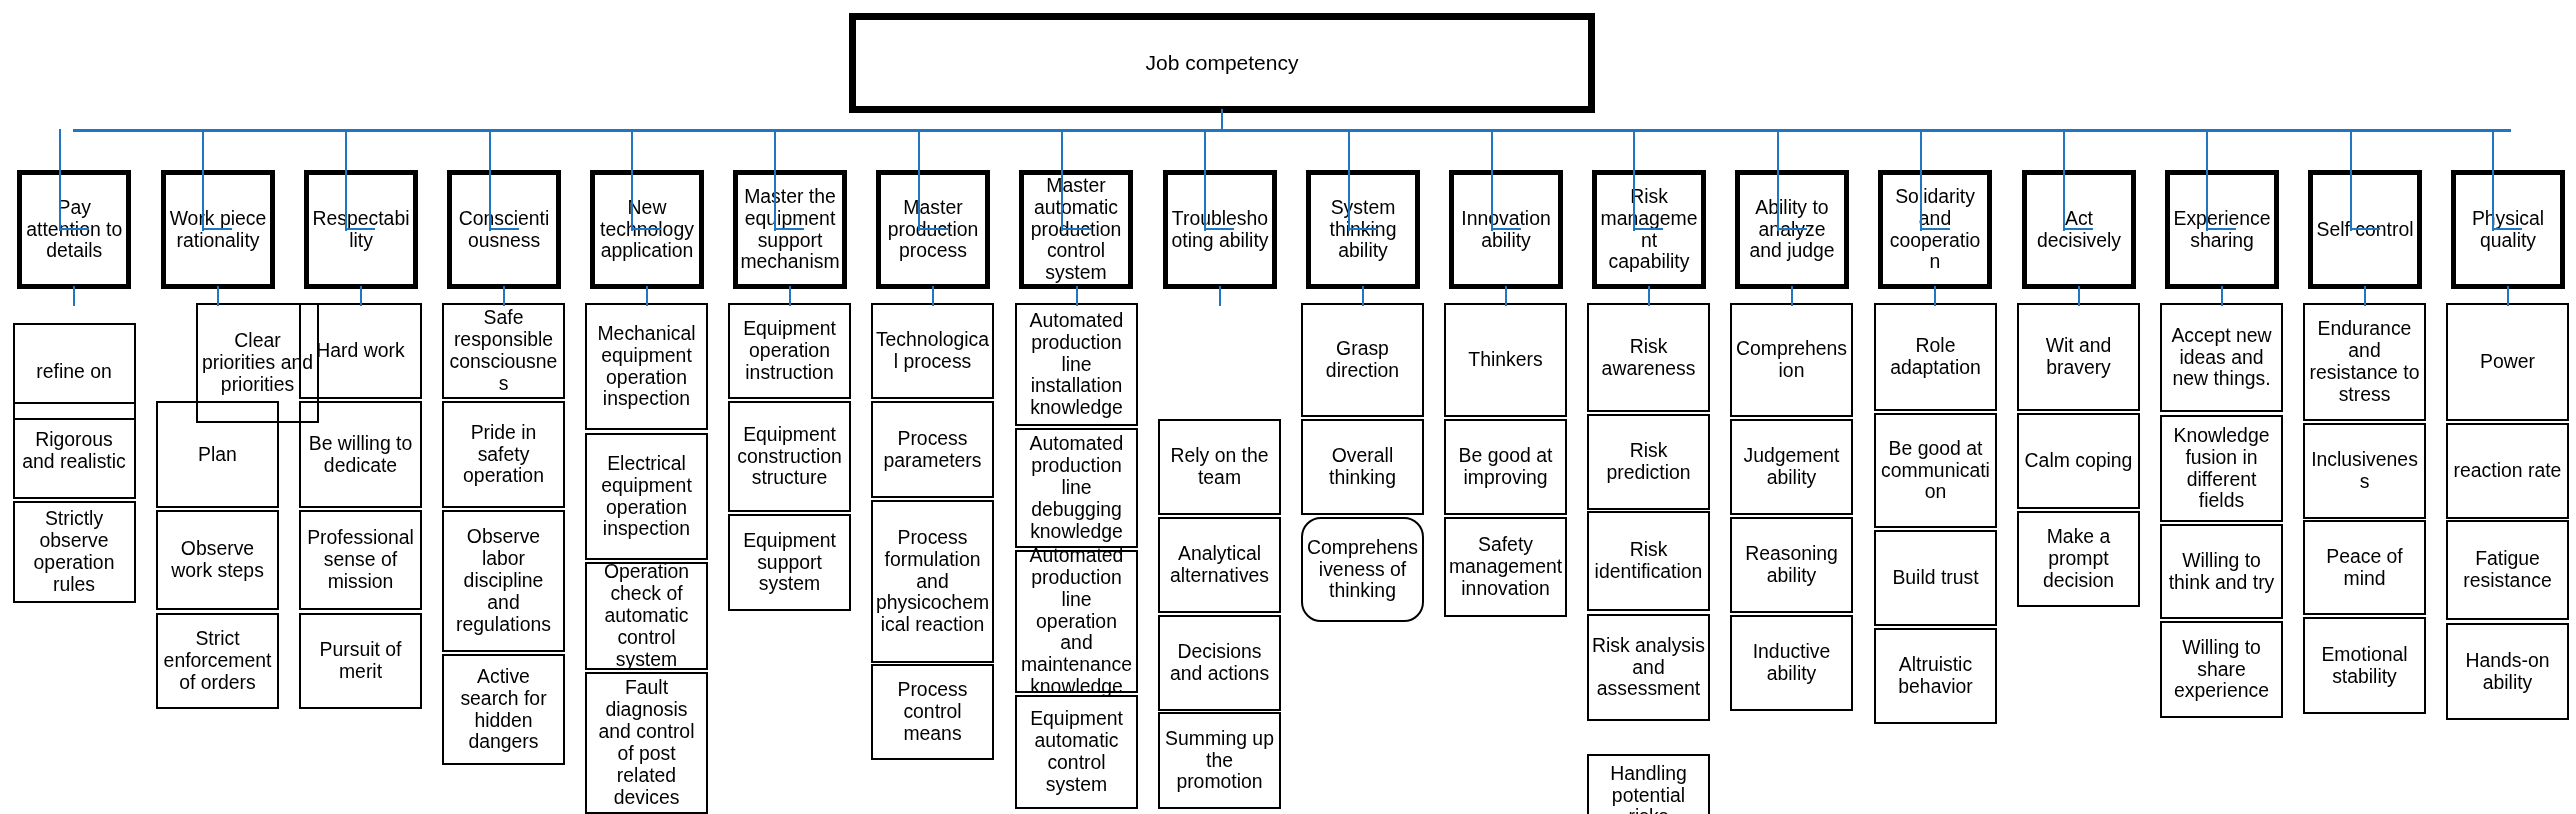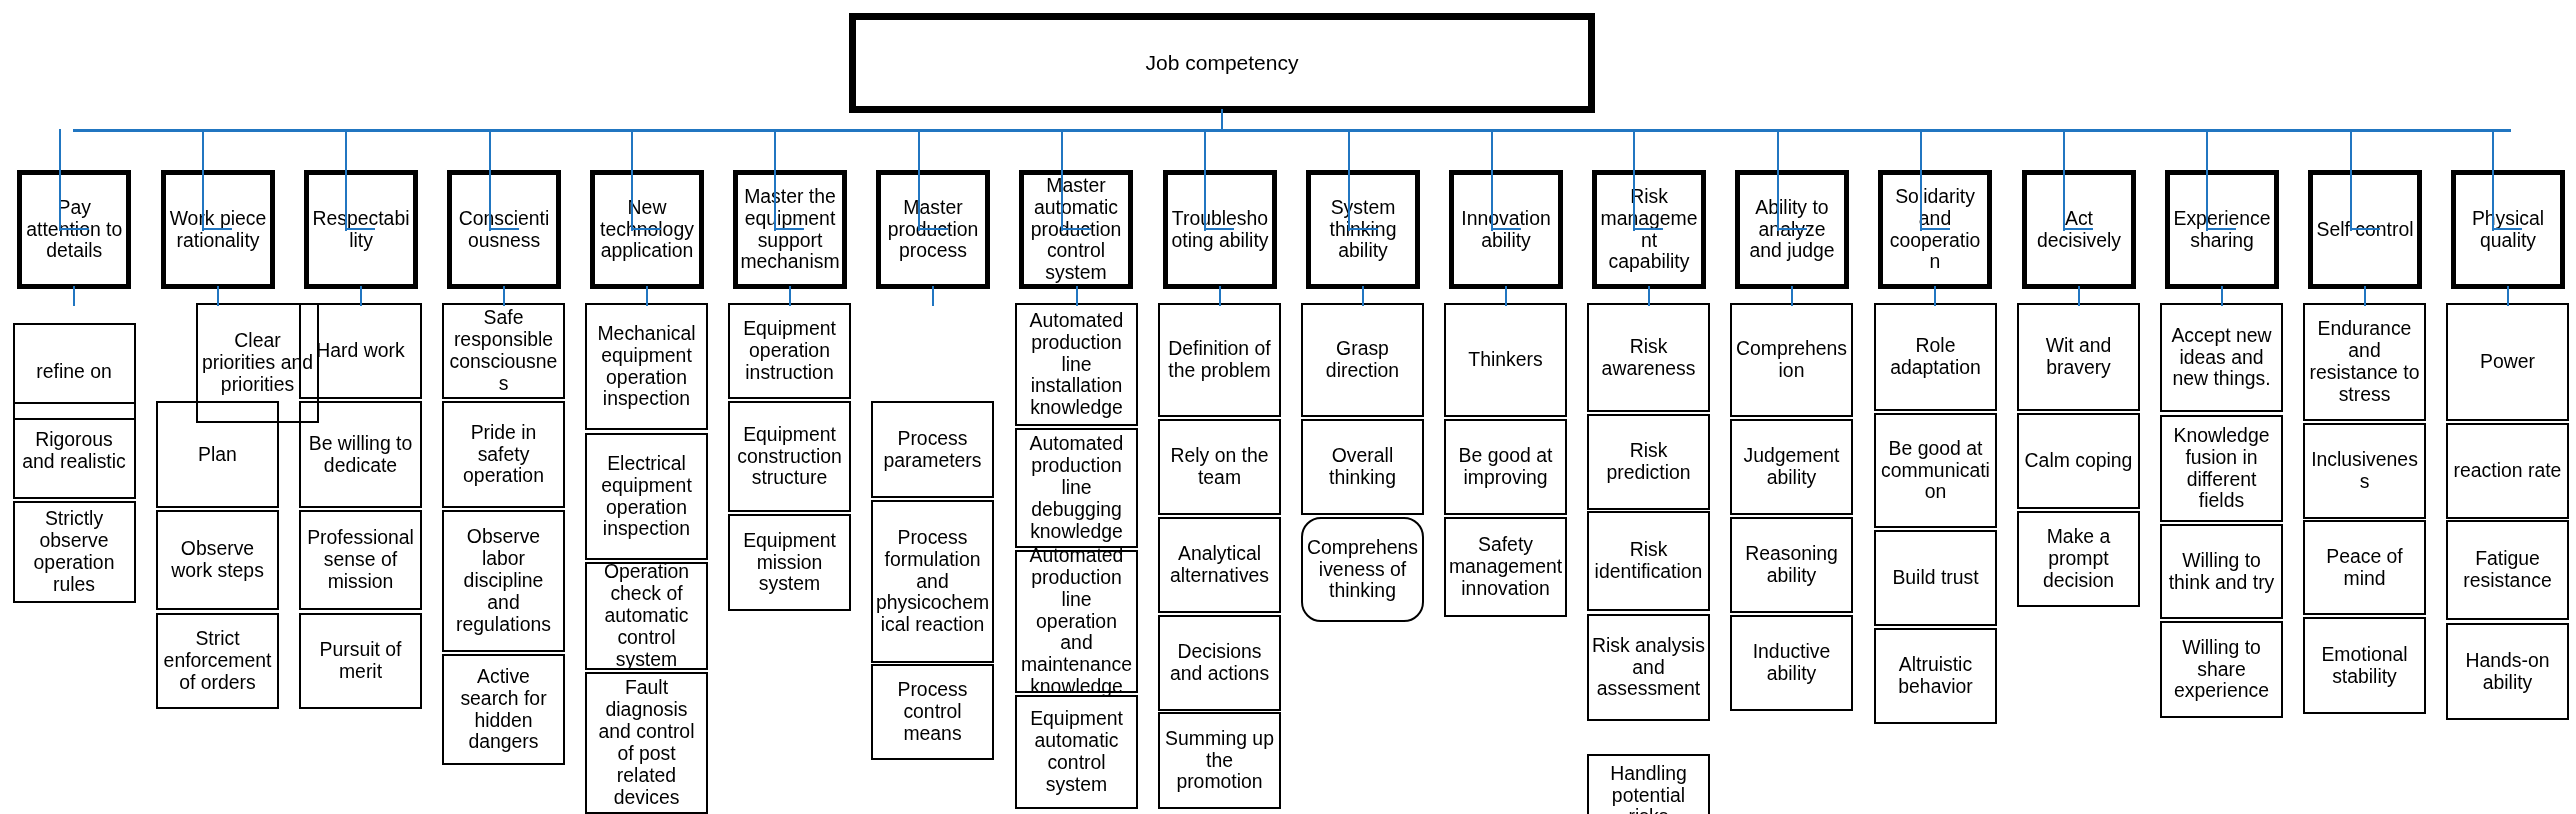--- a/index.html
+++ b/index.html
@@ -164,28 +164,31 @@
     <div class="col-header" style="left: 733px; top: 170px;">
       <span class="txt">Master the equipment support mechanism</span>
     </div>
     <div class="col-cell" style="left: 728px; top: 303px; height: 96px;">
       <span class="txt">Equipment operation instruction</span>
     </div>
     <div class="col-cell" style="left: 728px; top: 401px; height: 111px;">
       <span class="txt">Equipment construction structure</span>
     </div>
     <div class="col-cell" style="left: 728px; top: 514px; height: 97px;">
-      <span class="txt">Equipment mission system</span>
+      <span class="txt">Equipment support system</span>
     </div>
     <div class="vline" style="left: 918px; top: 129px; width: 2.1px; height: 102px; background: rgb(33, 118, 193);"></div>
     <div class="tick" style="left: 918px; top: 228px; width: 30px; height: 2.1px; background: rgb(33, 118, 193);"></div>
     <div class="vline" style="left: 932px; top: 286px; width: 2.1px; height: 20px; background: rgb(33, 118, 193);"></div>
     <div class="col-header" style="left: 876px; top: 170px;">
       <span class="txt">Master production process</span>
     </div>
+    <div class="col-cell" style="left: 871px; top: 303px; height: 96px;">
+      <span class="txt">Technological process</span>
+    </div>
     <div class="col-cell" style="left: 871px; top: 401px; height: 97px;">
       <span class="txt">Process parameters</span>
     </div>
     <div class="col-cell" style="left: 871px; top: 500px; height: 163px;">
       <span class="txt">Process formulation and physicochemical reaction</span>
     </div>
     <div class="col-cell" style="left: 871px; top: 664px; height: 96px;">
       <span class="txt">Process control means</span>
     </div>
     <div class="vline" style="left: 1061px; top: 129px; width: 2.1px; height: 102px; background: rgb(33, 118, 193);"></div>
@@ -205,23 +208,20 @@
     </div>
     <div class="col-cell" style="left: 1015px; top: 695px; height: 114px;">
       <span class="txt">Equipment automatic control system</span>
     </div>
     <div class="vline" style="left: 1204px; top: 129px; width: 2.1px; height: 102px; background: rgb(33, 118, 193);"></div>
     <div class="tick" style="left: 1204px; top: 228px; width: 30px; height: 2.1px; background: rgb(33, 118, 193);"></div>
     <div class="vline" style="left: 1219px; top: 286px; width: 2.1px; height: 20px; background: rgb(33, 118, 193);"></div>
     <div class="col-header" style="left: 1163px; top: 170px;">
       <span class="txt">Troubleshooting ability</span>
     </div>
-    <div class="col-cell" style="left: 1158px; top: 303px; height: 114px;">
-      <span class="txt">Definition of the problem</span>
-    </div>
     <div class="col-cell" style="left: 1158px; top: 419px; height: 96px;">
       <span class="txt">Rely on the team</span>
     </div>
     <div class="col-cell" style="left: 1158px; top: 517px; height: 96px;">
       <span class="txt">Analytical alternatives</span>
     </div>
     <div class="col-cell" style="left: 1158px; top: 615px; height: 96px;">
       <span class="txt">Decisions and actions</span>
     </div>
     <div class="col-cell" style="left: 1158px; top: 712px; height: 97px;">

